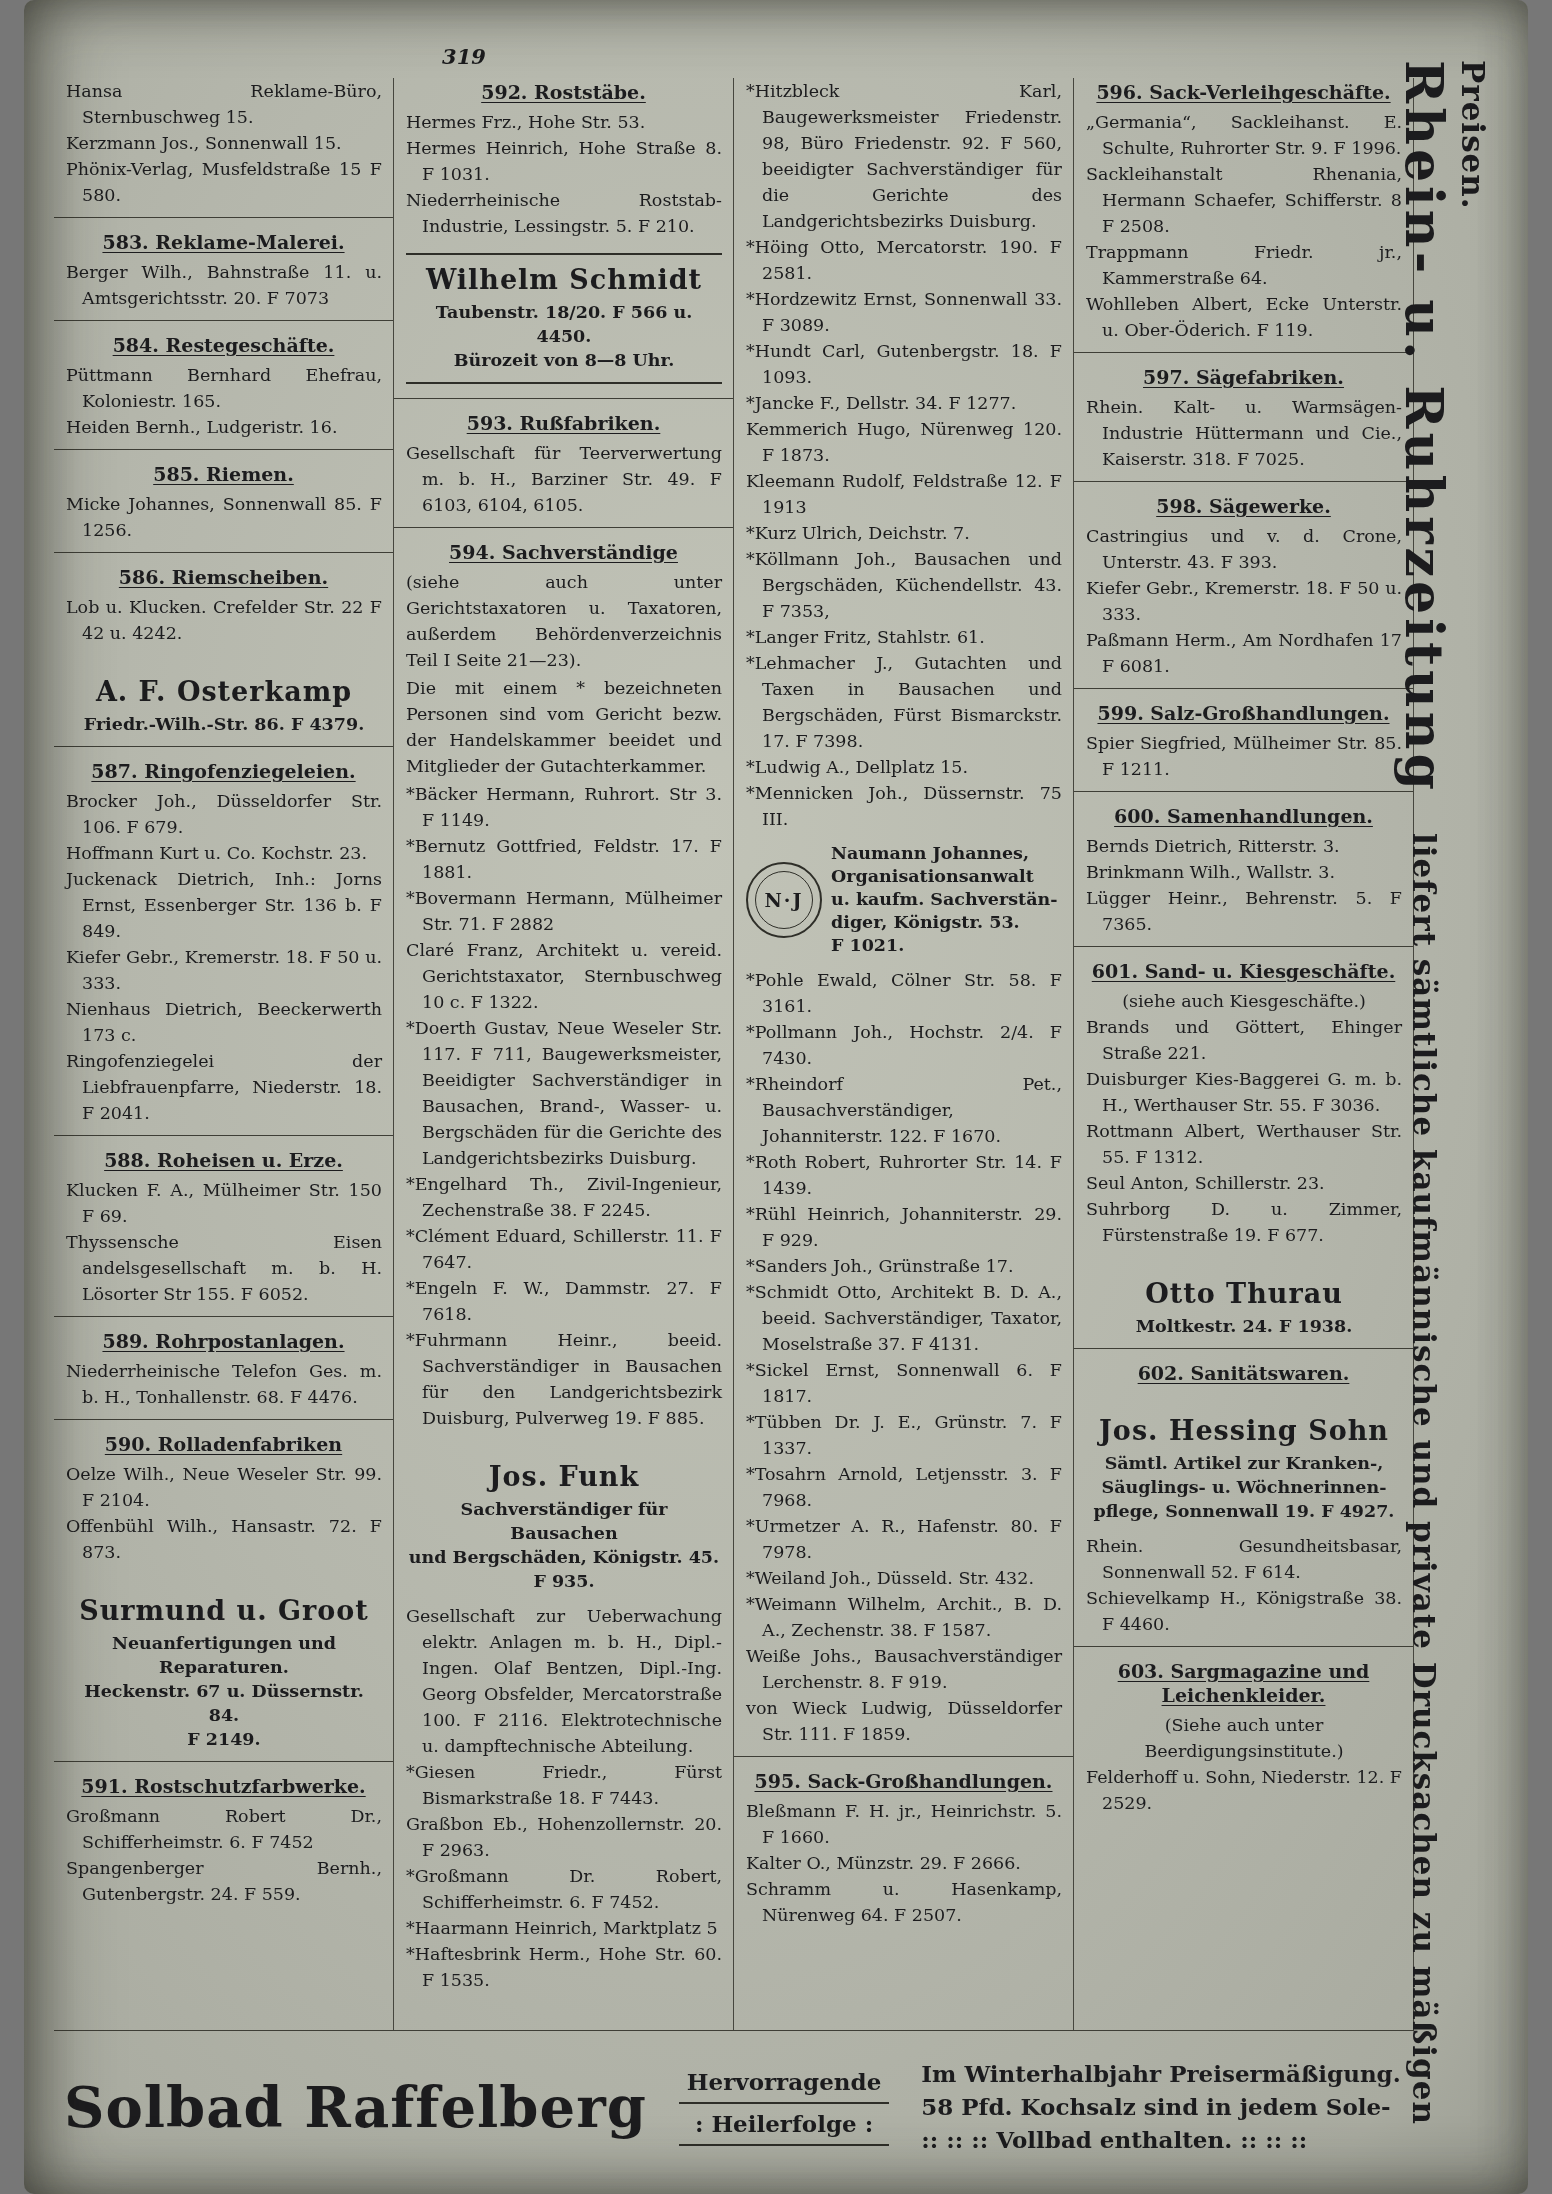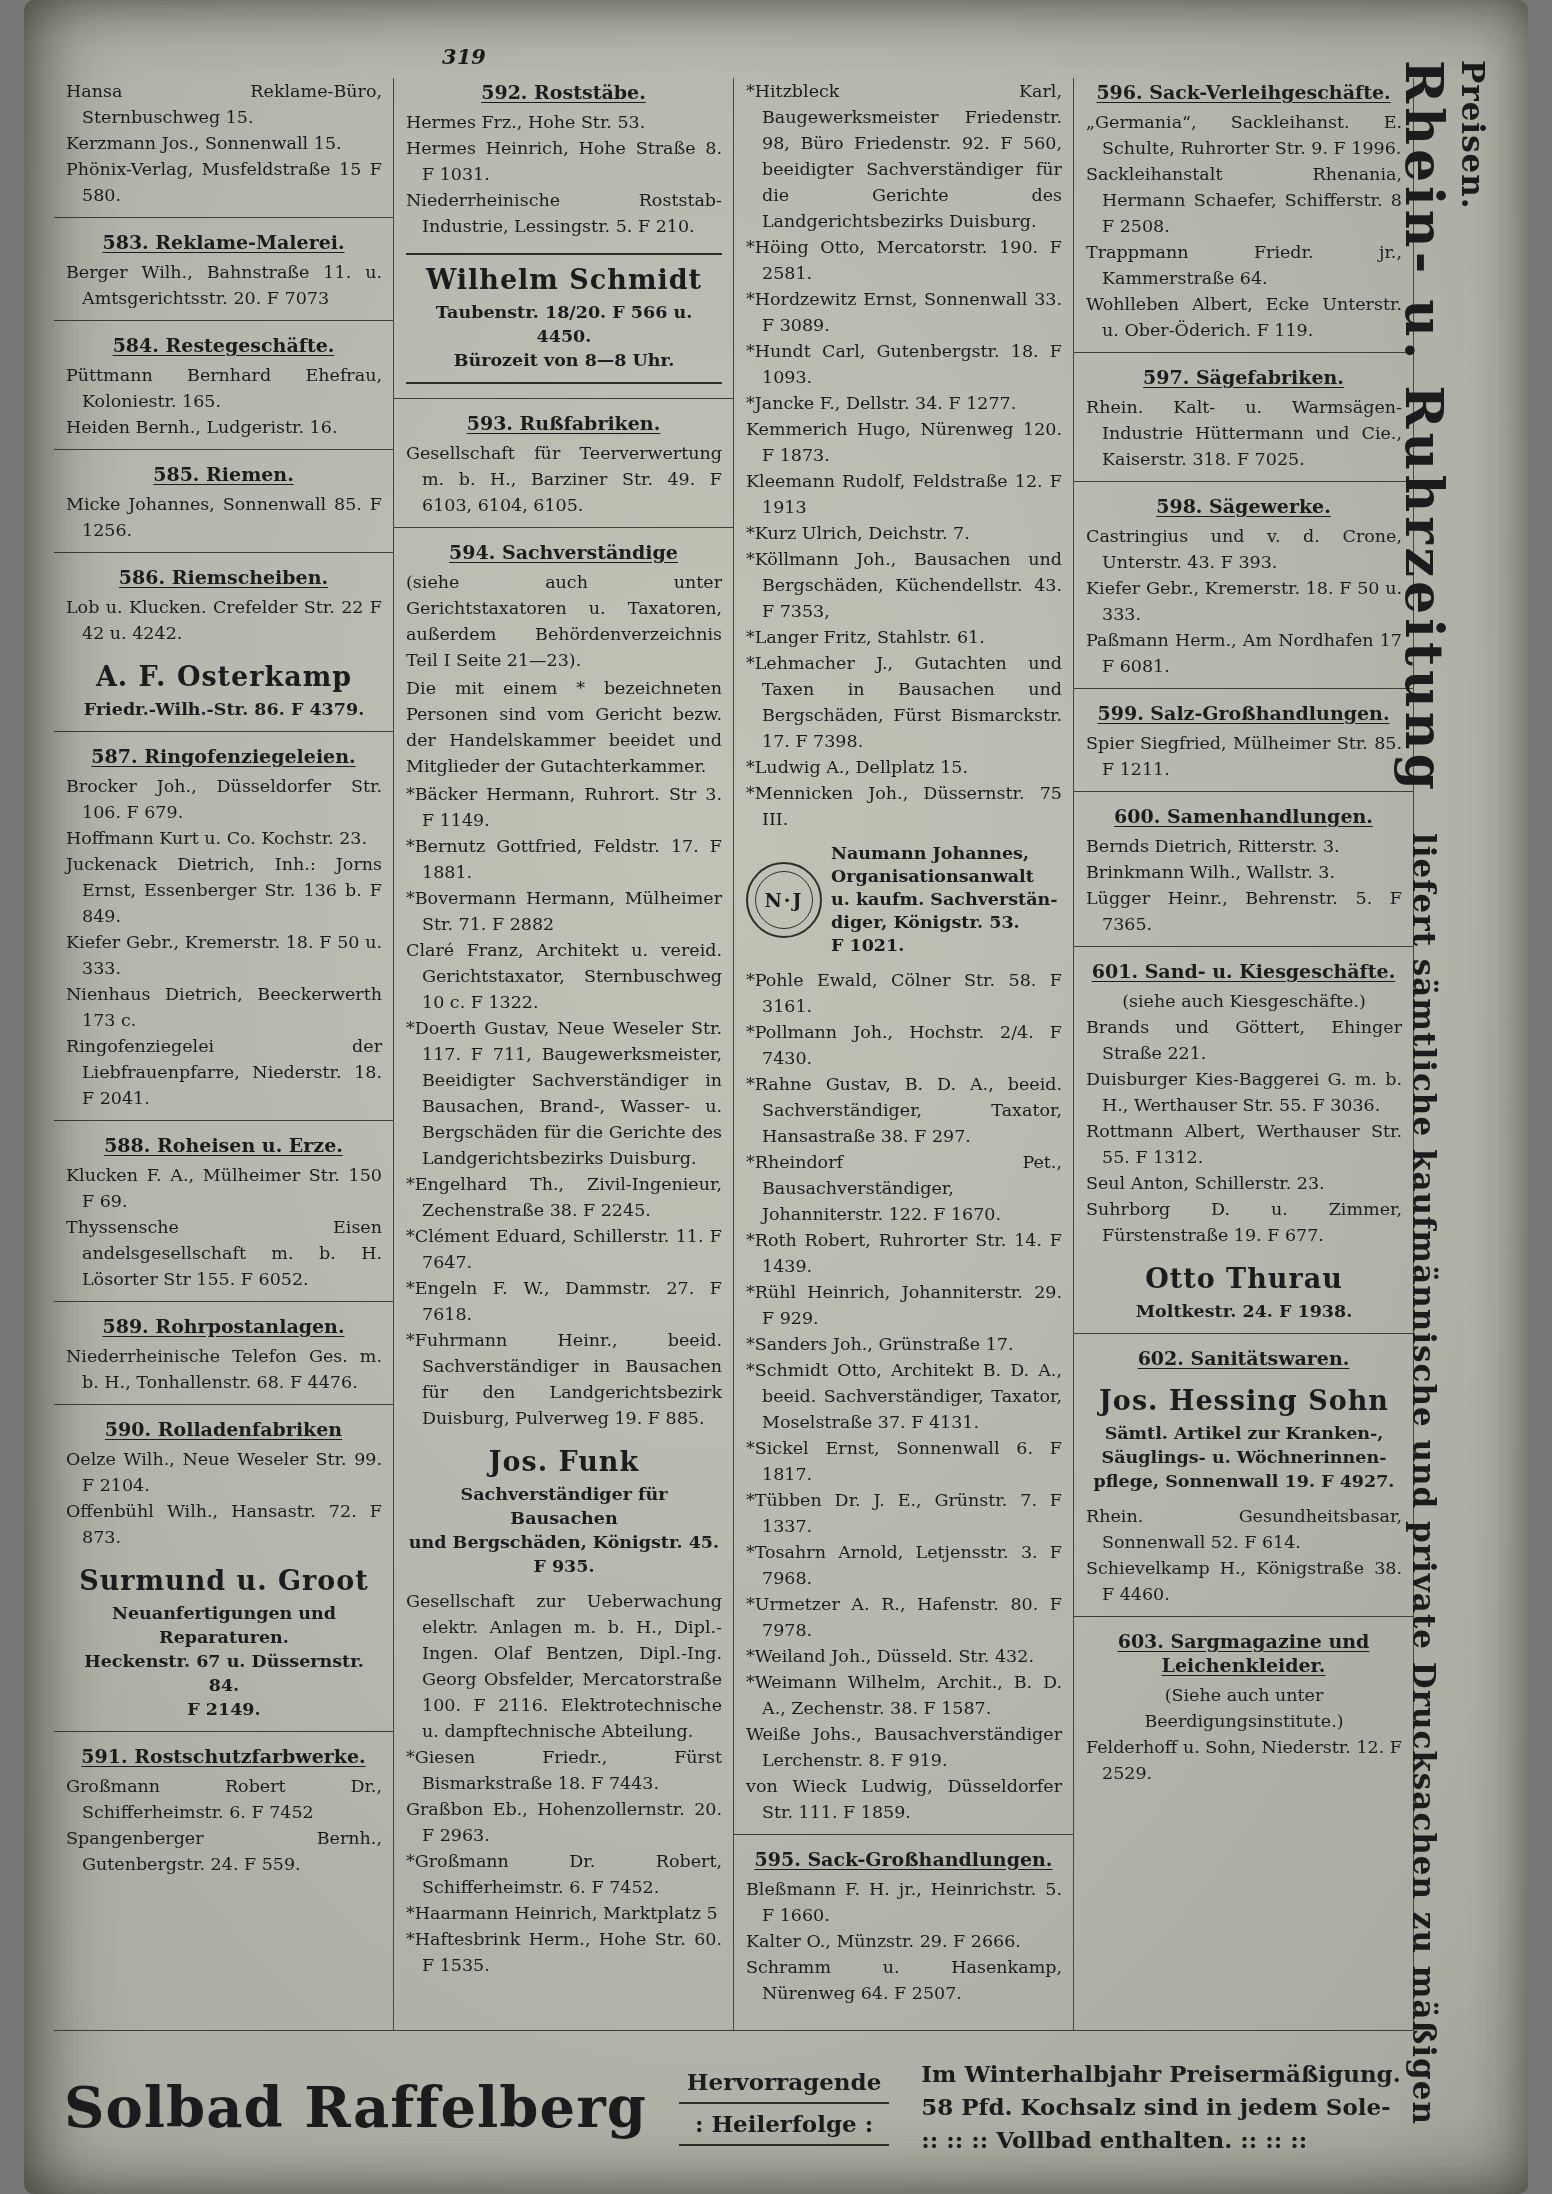--- a/index.html
+++ b/index.html
@@ -24,21 +24,21 @@
   .columns { display:flex; height:calc(100% - 158px); }
   .col { width:340px; padding:0 11px 0 12px; border-right:1px solid #46463e;
     overflow:hidden; font-size:17.5px; line-height:26px; }
   .entry { padding-left:16px; text-indent:-16px; text-align:justify; }
   .para { margin:2px 0; text-align:justify; }
   .note { text-align:center; }
   .sec { border-top:1px solid #3e3e36; margin:9px -11px 5px -12px; padding-top:12px;
     text-align:center; font-weight:bold; font-size:19px; line-height:24px;
     text-decoration:underline; text-underline-offset:3px; }
   .sec.first { border-top:none; margin-top:0; padding-top:2px; }
-  .ad { text-align:center; margin:14px 0 10px; font-weight:bold; }
+  .ad { text-align:center; margin:29px 0 10px; font-weight:bold; }
   .ad-title { font-size:27px; line-height:34px; margin-bottom:3px; letter-spacing:1px; }
   .ad-line { font-size:17.5px; line-height:24px; }
   .ad.boxed { border-top:2px solid #2e2e28; border-bottom:2px solid #2e2e28;
     padding:8px 0 10px; margin:14px 0; }
   .seal-entry { display:flex; align-items:center; gap:9px; margin:10px 0; font-weight:bold; }
   .seal { flex:0 0 76px; width:76px; height:76px; border-radius:50%;
     border:2px solid #2e2e28; display:flex; align-items:center; justify-content:center; }
   .seal-inner { width:58px; height:58px; border-radius:50%; border:1px solid #2e2e28;
     display:flex; align-items:center; justify-content:center; font-size:19px; letter-spacing:2px; }
   .seal-text { font-size:17.5px; line-height:23px; }
@@ -164,21 +164,20 @@
             <div class="seal-text">
               <div>Naumann Johannes,</div>
               <div>Organisationsanwalt</div>
               <div>u. kaufm. Sachverstän-</div>
               <div>diger, Königstr. 53.</div>
               <div>F 1021.</div>
             </div>
           </div>
           <p class="entry">*Pohle Ewald, Cölner Str. 58. F 3161.</p>
           <p class="entry">*Pollmann Joh., Hochstr. 2/4. F 7430.</p>
-          <p class="entry">*Rahne Gustav, B. D. A., beeid. Sachverständiger, Taxator, Hansastraße 38. F 297.</p>
           <p class="entry">*Rheindorf Pet., Bausachverständiger, Johanniterstr. 122. F 1670.</p>
           <p class="entry">*Roth Robert, Ruhrorter Str. 14. F 1439.</p>
           <p class="entry">*Rühl Heinrich, Johanniterstr. 29. F 929.</p>
           <p class="entry">*Sanders Joh., Grünstraße 17.</p>
           <p class="entry">*Schmidt Otto, Architekt B. D. A., beeid. Sachverständiger, Taxator, Moselstraße 37. F 4131.</p>
           <p class="entry">*Sickel Ernst, Sonnenwall 6. F 1817.</p>
           <p class="entry">*Tübben Dr. J. E., Grünstr. 7. F 1337.</p>
           <p class="entry">*Tosahrn Arnold, Letjensstr. 3. F 7968.</p>
           <p class="entry">*Urmetzer A. R., Hafenstr. 80. F 7978.</p>
           <p class="entry">*Weiland Joh., Düsseld. Str. 432.</p>

